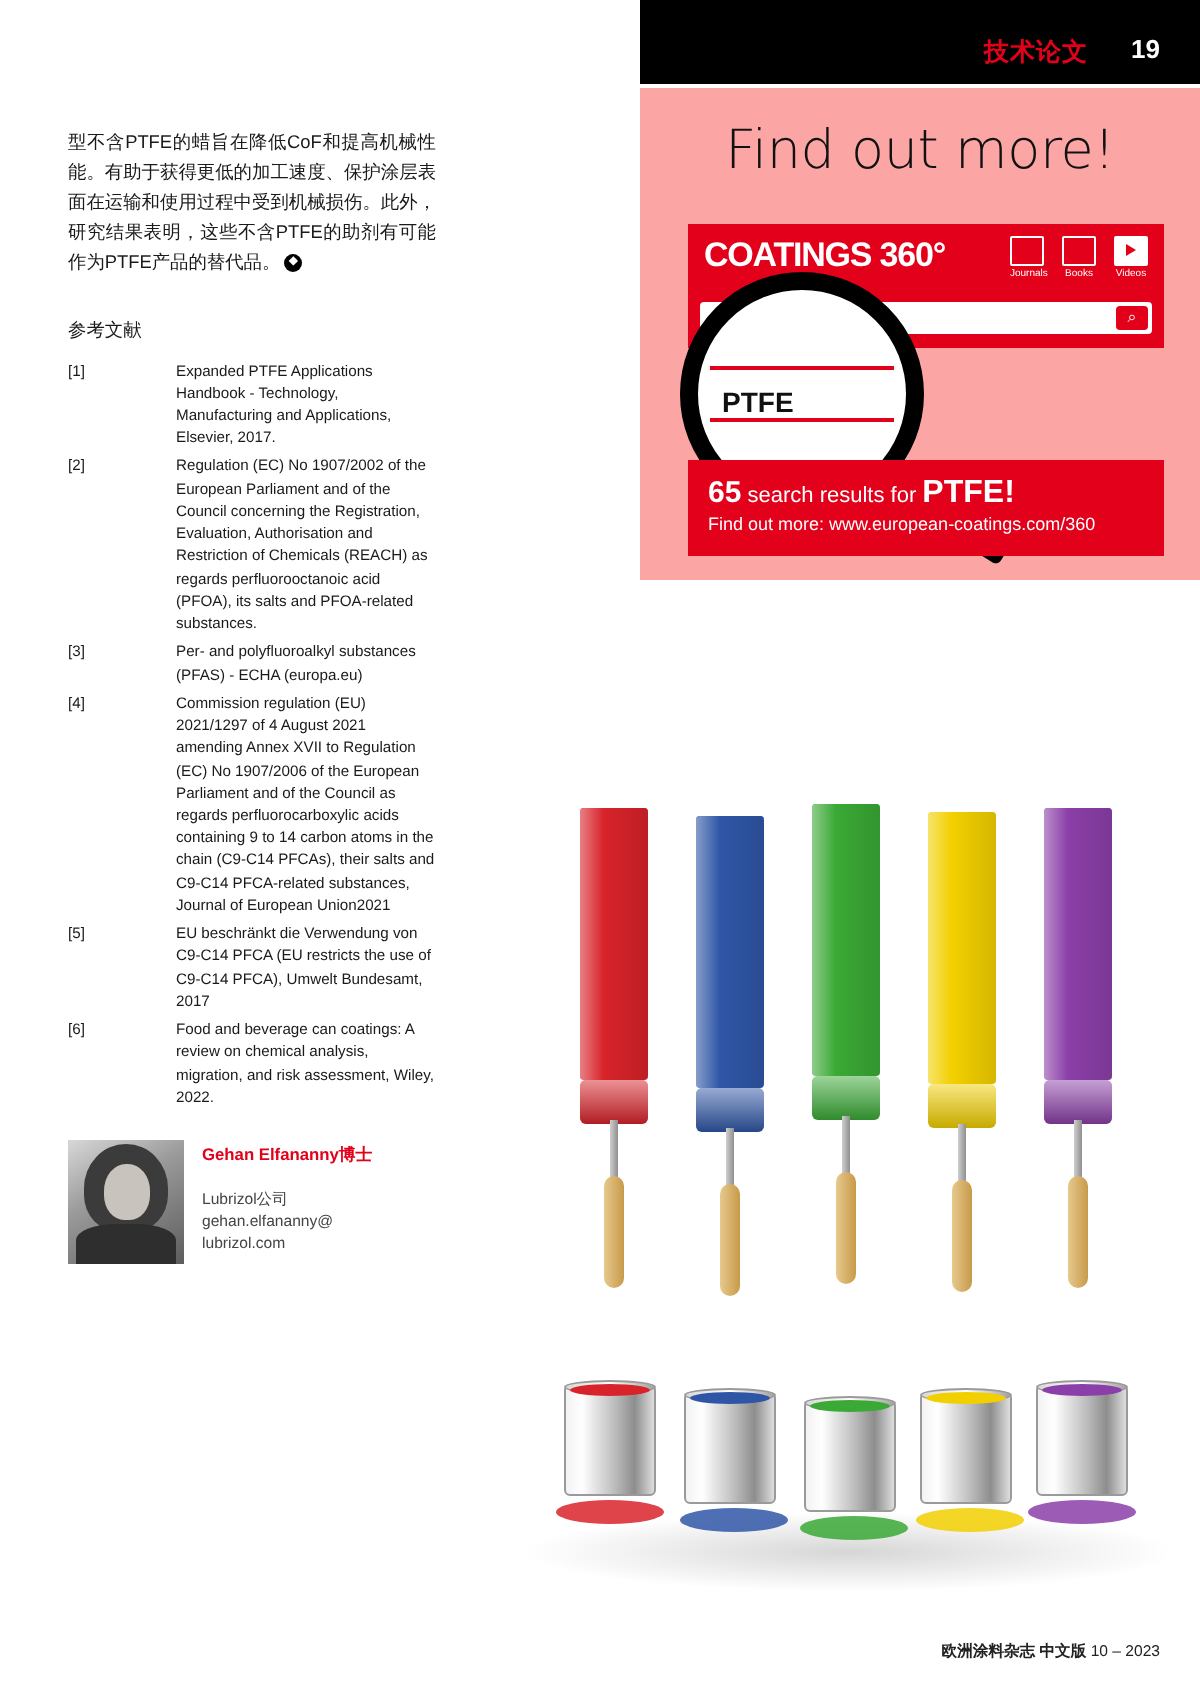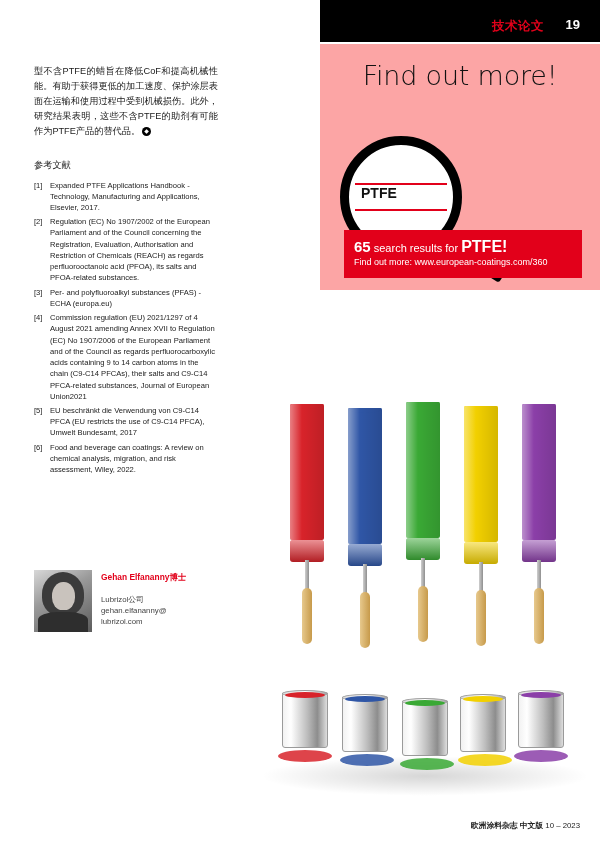--- a/index.html
+++ b/index.html
@@ -97,20 +97,21 @@
     color: #1a1a1a;
     margin-bottom: 3px;
   }
   .ref-num {
     width: 16px;
     flex: 0 0 16px;
   }
   .ref-text {
     flex: 1;
     text-align: left;
+    margin-left: 38px;
   }
 
   
   .author {
     position: absolute;
     left: 34px;
     top: 570px;
     width: 190px;
     display: flex;
     gap: 9px;
@@ -267,21 +268,21 @@
   .magnifier-inner {
     position: absolute;
     left: 6px;
     top: 38px;
     width: 92px;
     height: 24px;
     background: #fff;
     border-top: 2px solid #e2001a;
     border-bottom: 2px solid #e2001a;
     display: flex;
-    align-items: flex-start;
+    align-items: flex-end;
   }
   .magnifier-term {
     font-size: 14px;
     font-weight: bold;
     color: #111;
     padding-left: 6px;
   }
   .magnifier-handle {
     position: absolute;
     left: 124px;
@@ -501,20 +502,42 @@
       <div class="author-name">Gehan Elfananny博士</div>
       <div class="author-line">Lubrizol公司</div>
       <div class="author-line">gehan.elfananny@</div>
       <div class="author-line">lubrizol.com</div>
     </div>
   </div>
 
   <div class="promo">
     <div class="promo-headline">Find out more!</div>
 
+    <div class="site-mock">
+      <div class="site-logo">
+        <span>COATINGS 360°</span>
+      </div>
+      <div class="site-icons">
+        <div class="site-icon">
+          <span class="glyph"></span>
+          <span>Journals</span>
+        </div>
+        <div class="site-icon">
+          <span class="glyph"></span>
+          <span>Books</span>
+        </div>
+        <div class="site-icon play">
+          <span class="glyph"></span>
+          <span>Videos</span>
+        </div>
+      </div>
+      <div class="site-searchbar">
+        <div class="site-search-btn">⌕</div>
+      </div>
+    </div>
 
     <div class="magnifier">
       <div class="magnifier-inner">
         <span class="magnifier-term">PTFE</span>
       </div>
     </div>
     <div class="magnifier-handle"></div>
 
     <div class="promo-banner">
       <div class="banner-line1">

